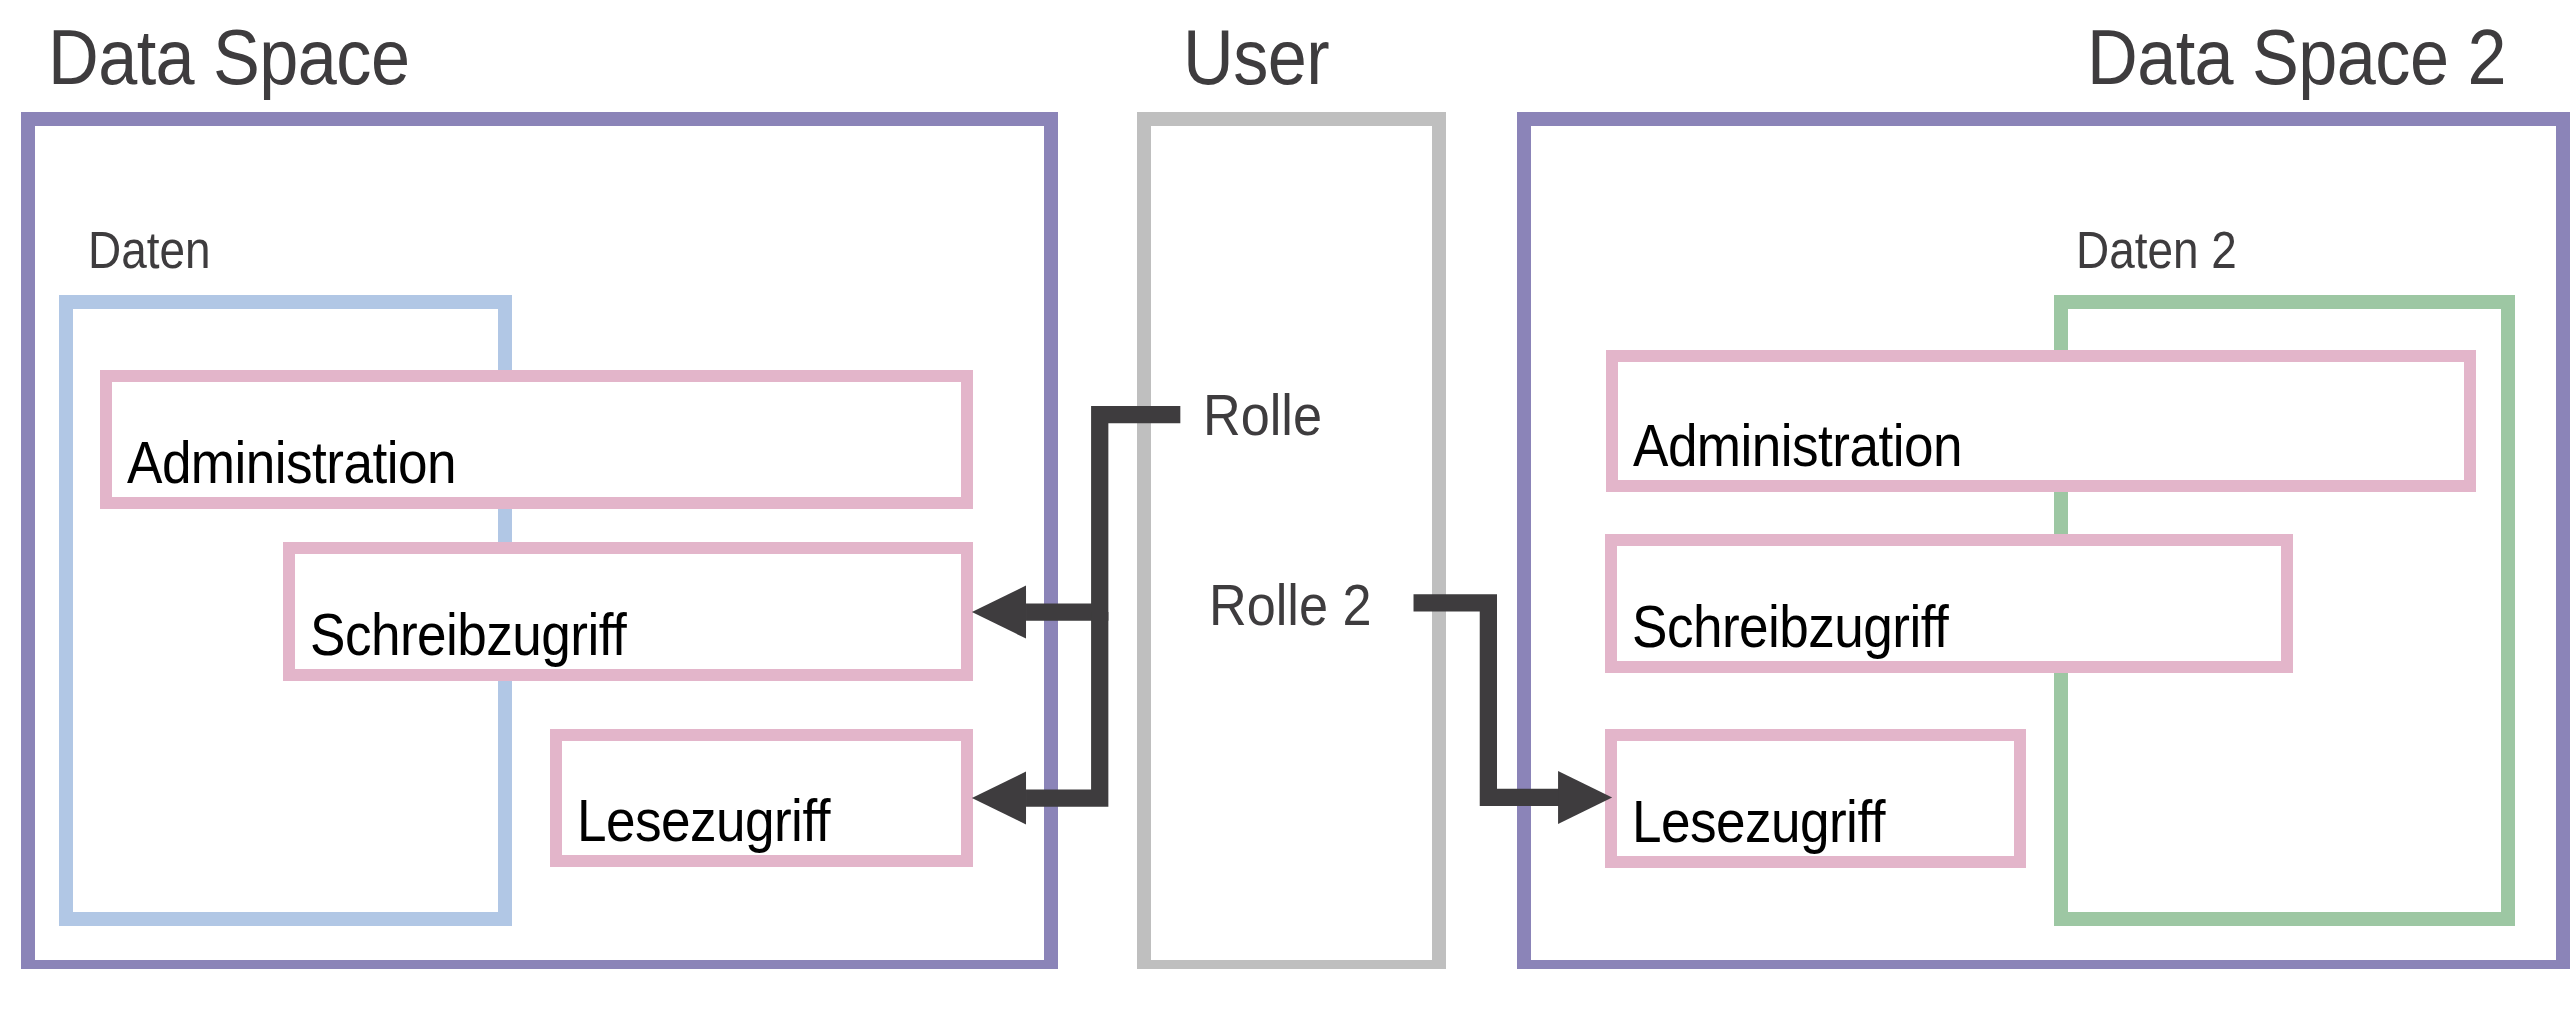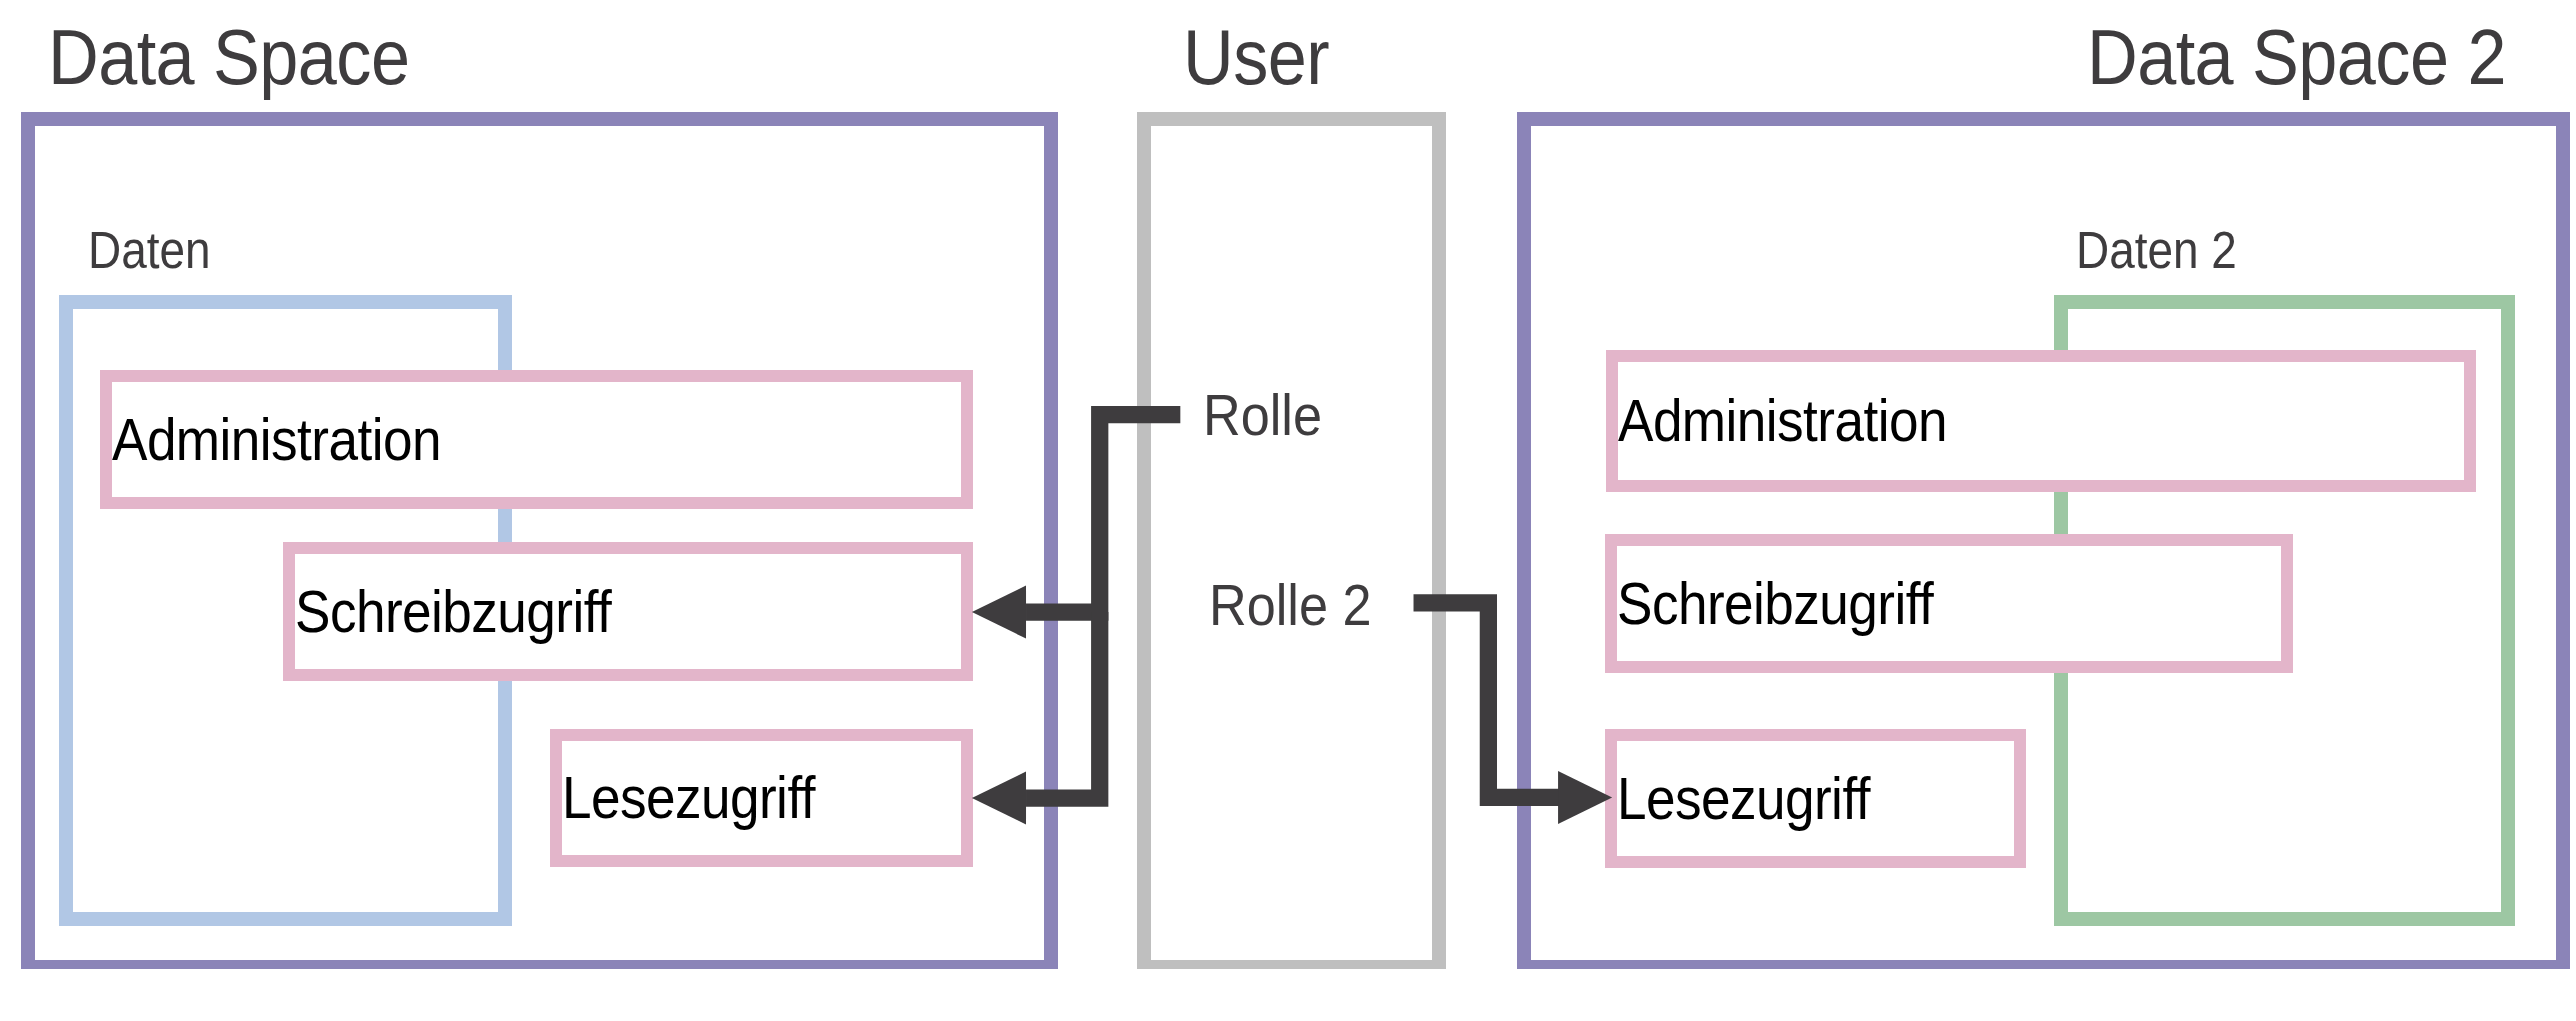--- a/index.html
+++ b/index.html
@@ -14,21 +14,22 @@
   }
   
   .frame{position:absolute; box-sizing:border-box; background:transparent;}
   .frame.purple{border:14px solid var(--purple);}
   .frame.graybrd{border:14px solid var(--gray);}
   .frame.bluebrd{border:14px solid var(--blue);}
   .frame.greenbrd{border:14px solid var(--green);}
   
   .perm{
     position:absolute; box-sizing:border-box; border:12.7px solid var(--pink);
-    background:var(--background); display:flex; align-items:center;
+    background:var(--background); display:flex; align-items:flex-end;
+    padding-left:15px;
   }
   .perm .lbl{
     font-size:59px; color:var(--text); white-space:nowrap;
     transform:scaleX(0.9); transform-origin:0 50%;
     font-stretch:condensed; letter-spacing:-0.6px;
   }
   
   .title{
     position:absolute; color:var(--dark); font-size:78px; line-height:86px;
     white-space:nowrap; transform:scaleX(0.9); transform-origin:0 50%;

